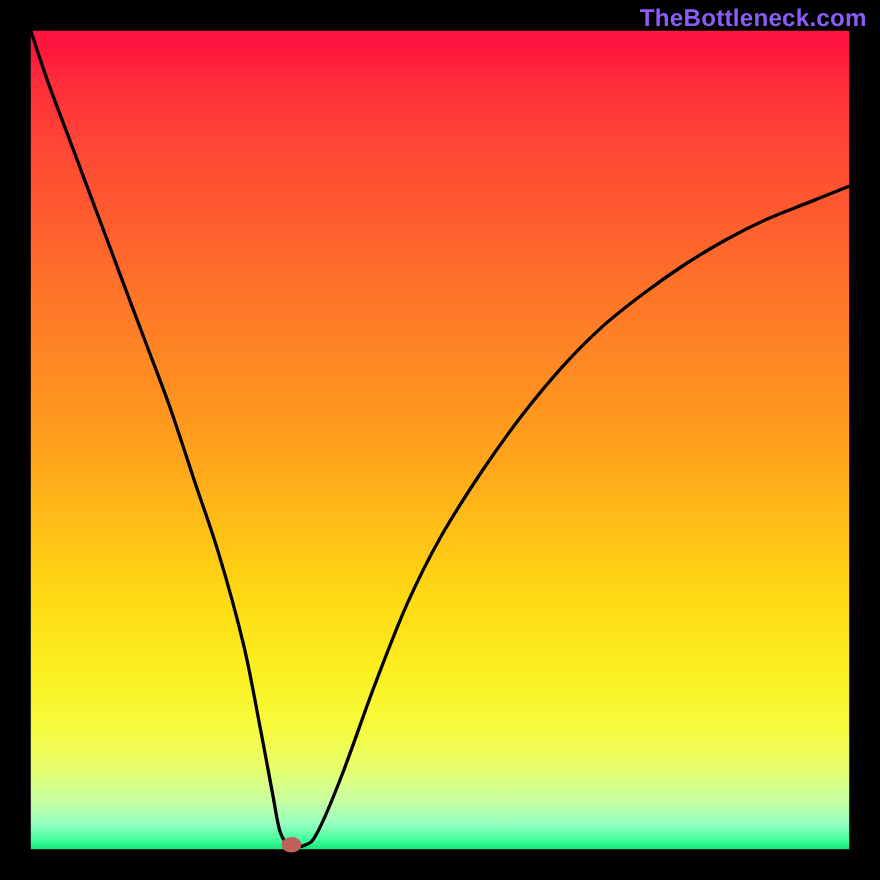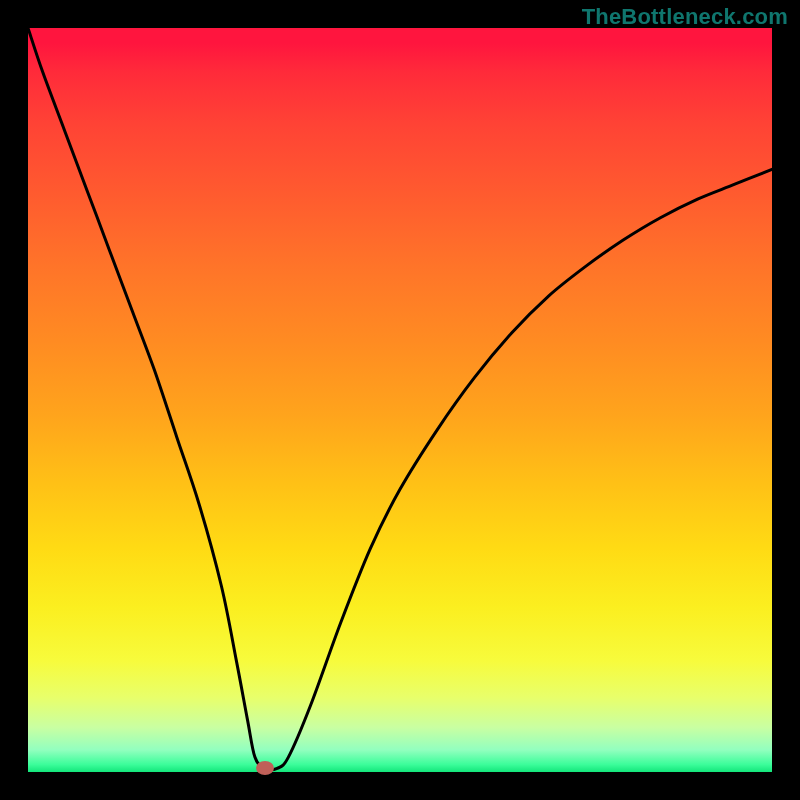--- a/index.html
+++ b/index.html
@@ -10,21 +10,21 @@
     height: 800px;
     background: #000;
   }
   .watermark {
     position: absolute;
     top: 4px;
     right: 12px;
     font-family: Arial, Helvetica, sans-serif;
     font-size: 22px;
     font-weight: 600;
-    color: #0f766e;
+    color: #8b5cf6;
     letter-spacing: 0.2px;
   }
   .plot {
     position: absolute;
     left: 28px;
     top: 28px;
     width: 744px;
     height: 744px;
     background: linear-gradient(to bottom,
       #ff153e 0%,

